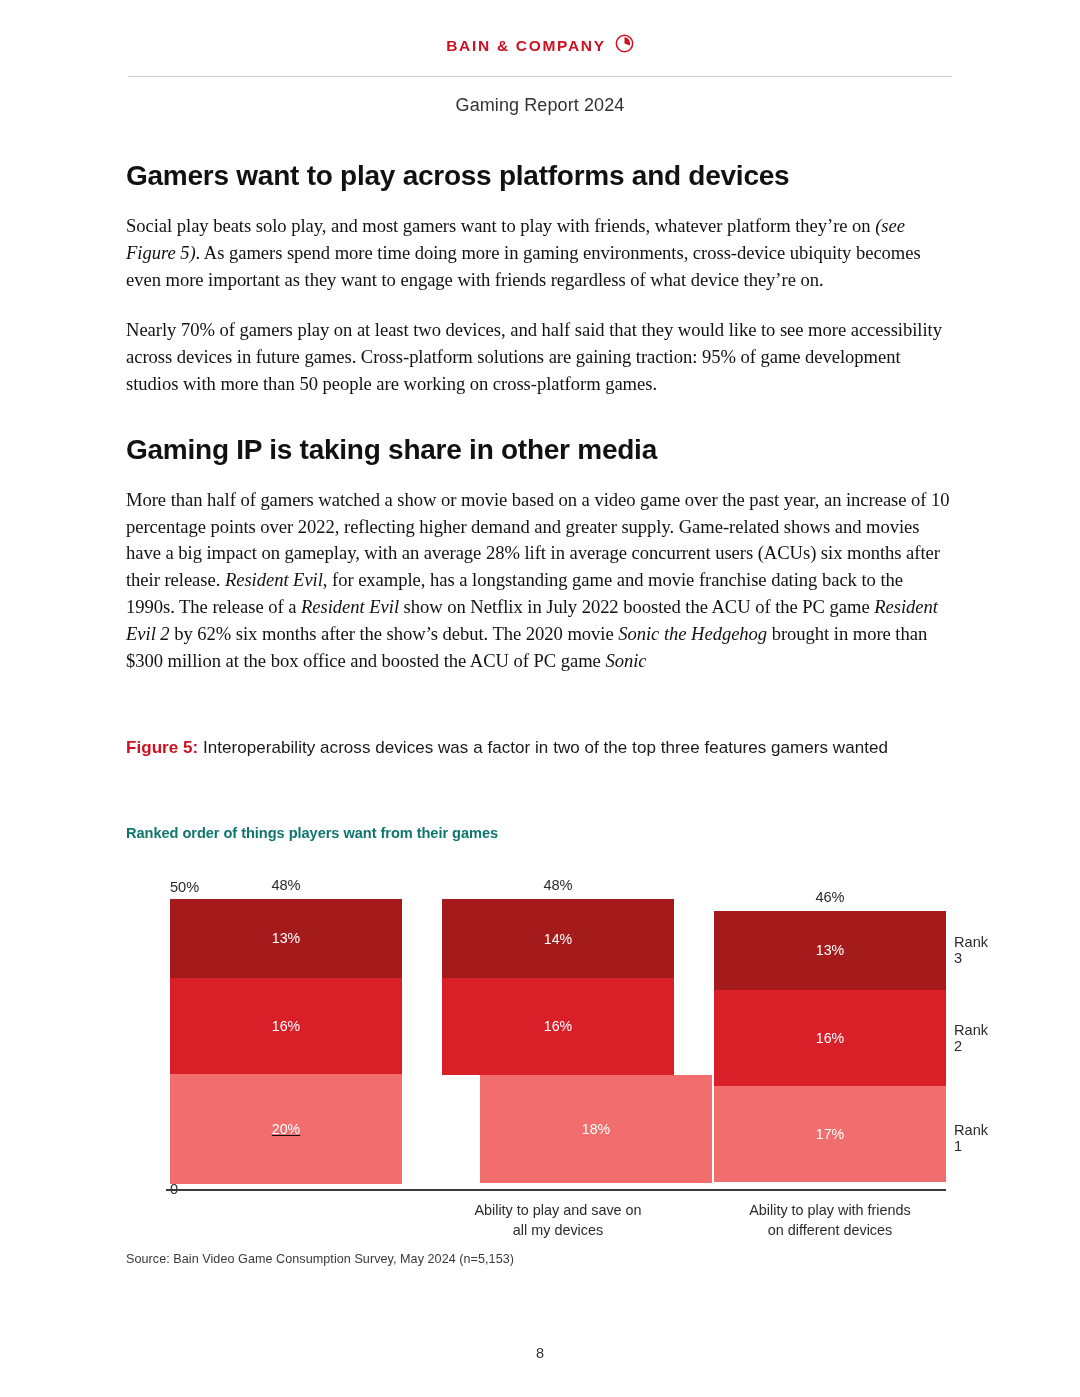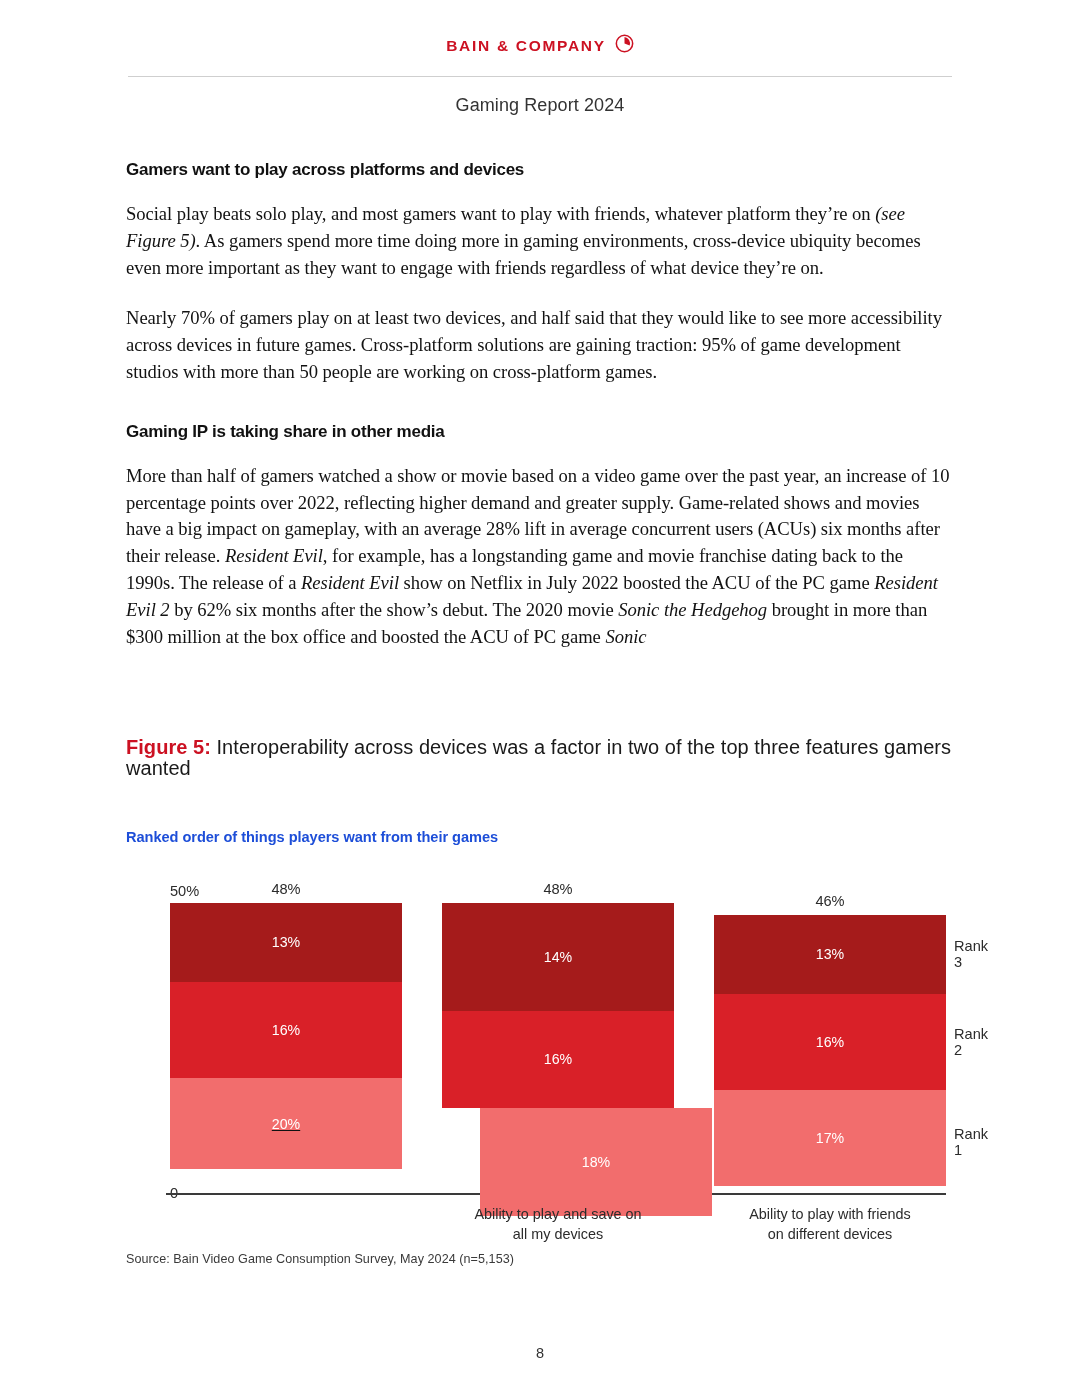--- a/index.html
+++ b/index.html
@@ -55,21 +55,21 @@
   }
 
   
   .content {
     position: absolute;
     left: 126px;
     right: 126px;
     top: 160px;
   }
   h2.section-heading {
-    font-size: 17px;
+    font-size: 28px;
     font-weight: bold;
     letter-spacing: -0.25px;
     color: #111111;
     margin: 0 0 21px 0;
   }
   h2.section-heading.second {
     margin-top: 36px;
   }
   p.body-text {
     font-family: "Liberation Serif", serif;
@@ -84,34 +84,34 @@
   .it { font-style: italic; }
 
   
   .figure-block {
     position: absolute;
     left: 126px;
     right: 100px;
     top: 737px;
   }
   .figure-caption {
-    font-size: 20px;
+    font-size: 17px;
     color: #1a1a1a;
     line-height: 21px;
     letter-spacing: 0.05px;
   }
   .figure-caption .fig-label {
     color: #cc1122;
     font-weight: bold;
   }
   .chart-title {
-    margin-top: 50px;
+    margin-top: 67px;
     font-size: 14.6px;
     font-weight: bold;
-    color: #1d4ed8;
+    color: #0f766e;
     letter-spacing: -0.05px;
   }
 
   
   .chart-area {
     position: relative;
     margin-top: 24px;
     height: 360px;
   }
   .plot {
@@ -258,27 +258,27 @@
       <div class="plot">
         <div class="bars" id="bars">
             <div class="bar-col" style="left: 0px; width: 232px; height: 289.92px;">
               <div class="bar-total" style="top: 0px;">48%</div>
               <div class="seg" style="height: 78.52px; background: rgb(165, 27, 27);">
                 <span class="seg-label">13%</span>
               </div>
               <div class="seg" style="height: 96.64px; background: rgb(217, 32, 40);">
                 <span class="seg-label">16%</span>
               </div>
-              <div class="seg" style="height: 91px; background: rgb(242, 109, 109); text-decoration: underline;">
+              <div class="seg" style="height: 110px; background: rgb(242, 109, 109); text-decoration: underline;">
                 <span class="seg-label">20%</span>
               </div>
             </div>
             <div class="bar-col" style="left: 272px; width: 232px; height: 289.92px;">
               <div class="bar-total" style="top: 0px;">48%</div>
-              <div class="seg" style="height: 108px; background: rgb(165, 27, 27);">
+              <div class="seg" style="height: 79px; background: rgb(165, 27, 27);">
                 <span class="seg-label">14%</span>
               </div>
               <div class="seg" style="height: 96.64px; background: rgb(217, 32, 40);">
                 <span class="seg-label">16%</span>
               </div>
               <div class="seg" style="height: 108.72px; background: rgb(242, 109, 109); margin-left: 38px;">
                 <span class="seg-label">18%</span>
               </div>
             </div>
             <div class="bar-col" style="left: 544px; width: 232px; height: 277.84px;">

